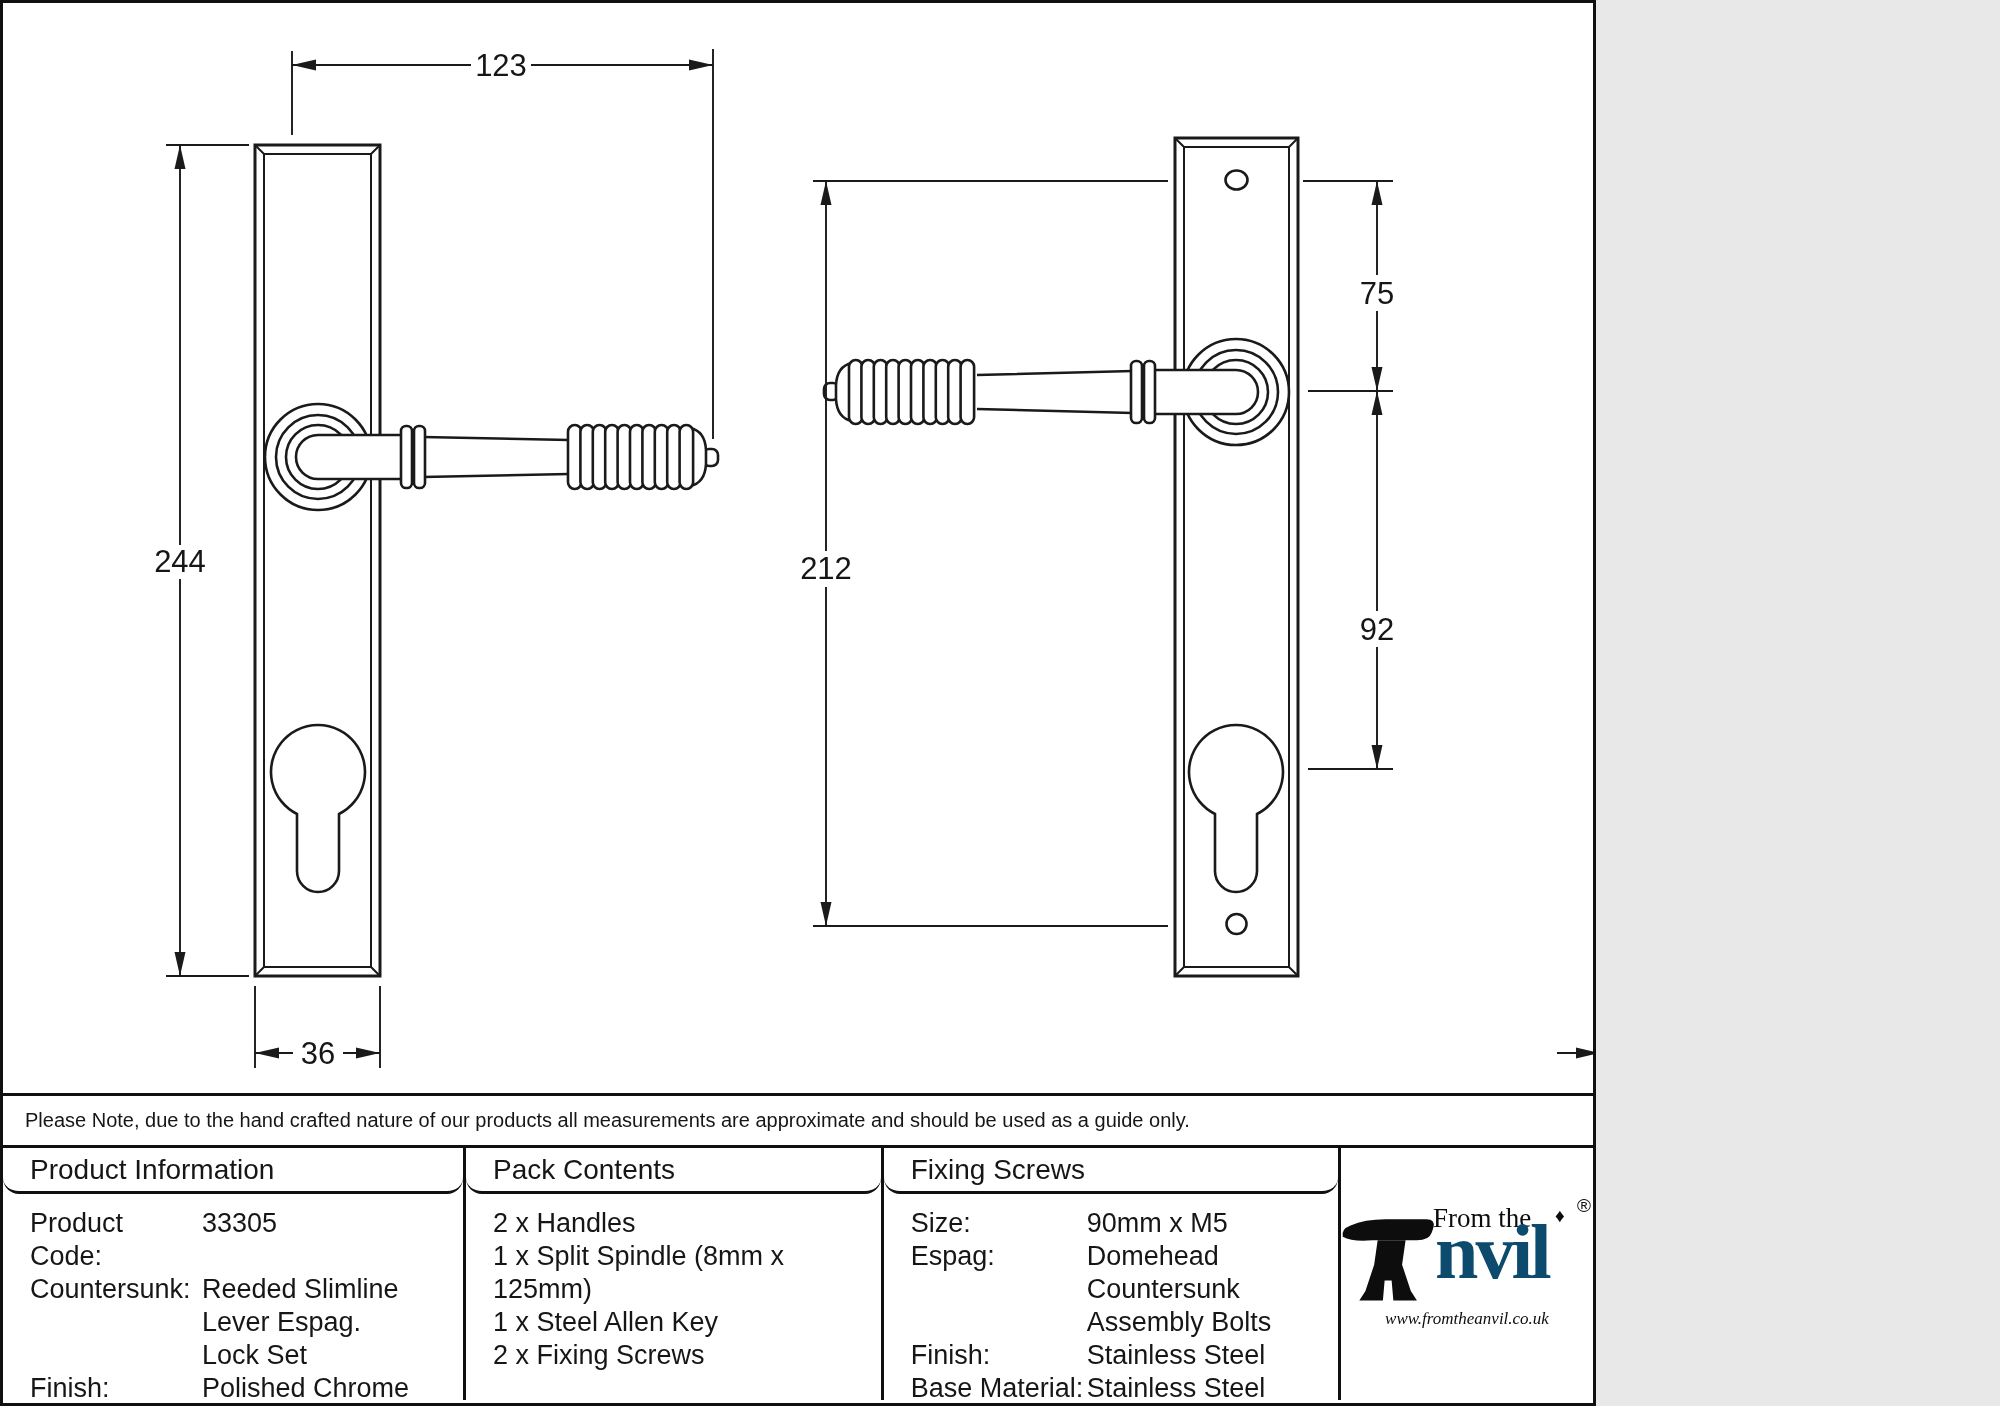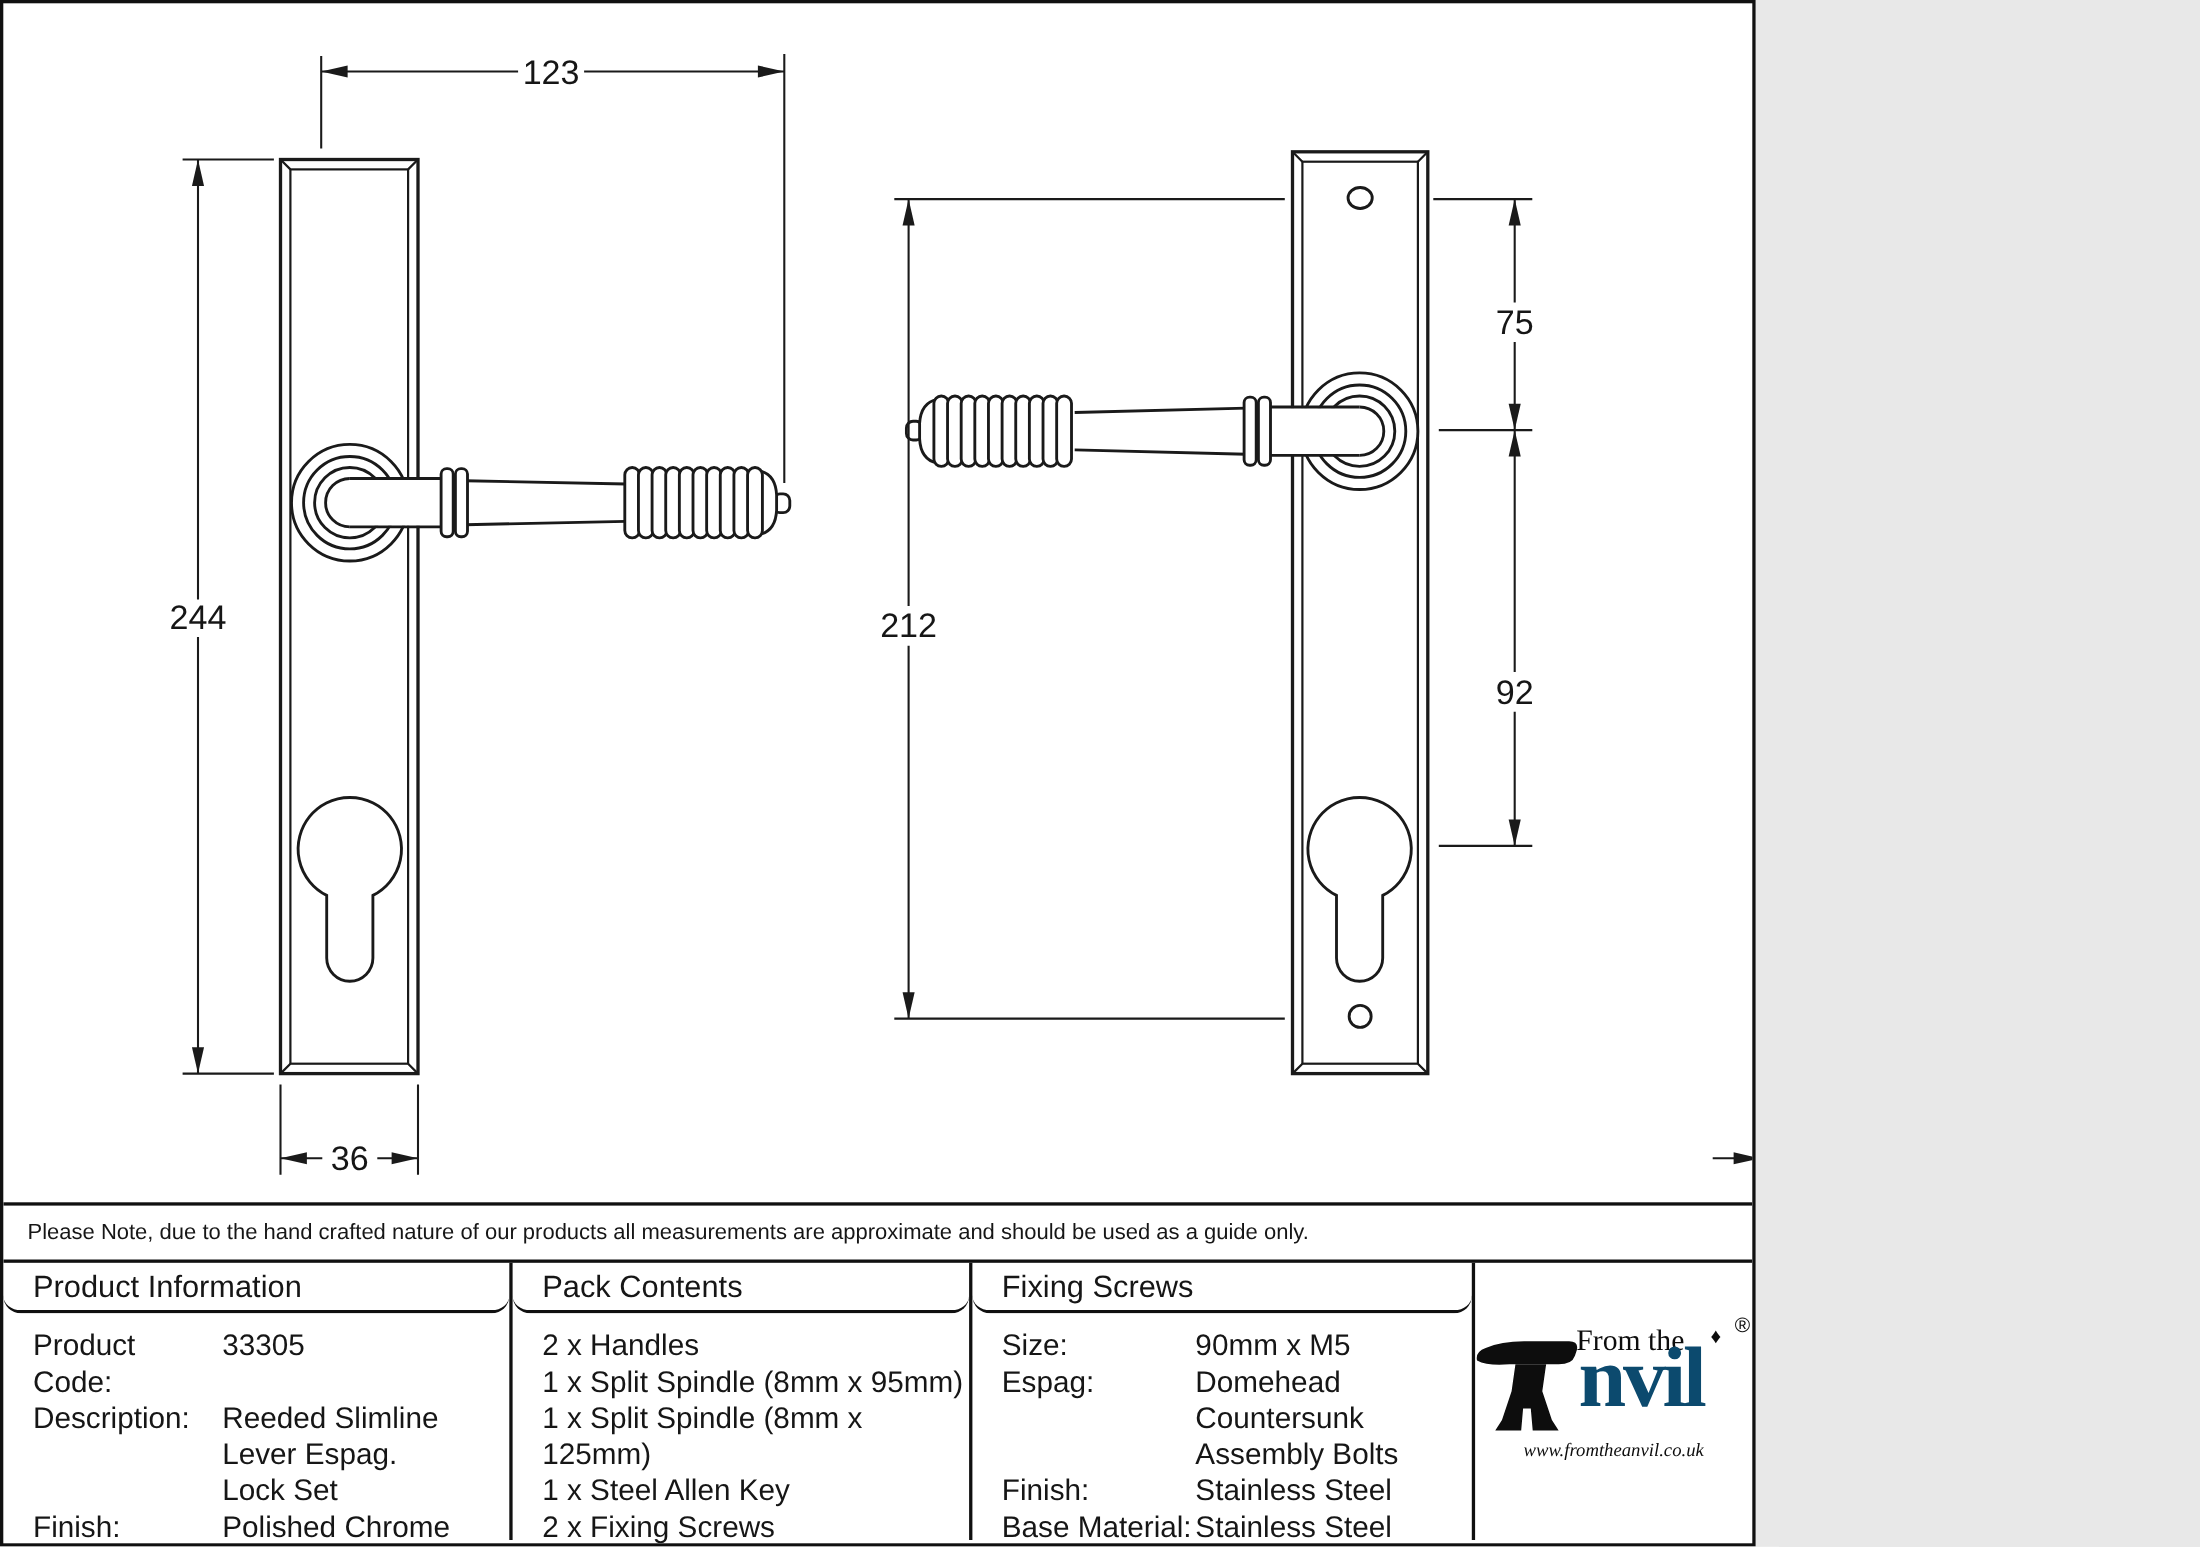--- a/index.html
+++ b/index.html
@@ -216,21 +216,21 @@
   <div class="info-table">
 
     <div class="col col-product">
       <div class="col-header">Product Information</div>
       <div class="col-body">
         <div class="inforow">
           <span class="lbl">Product Code:</span>
           <span>33305</span>
         </div>
         <div class="inforow">
-          <span class="lbl">Description:</span>
+          <span class="lbl">Countersunk:</span>
           <span>Reeded Slimline Lever Espag.</span>
         </div>
         <div class="inforow">
           <span class="lbl"></span>
           <span>Lock Set</span>
         </div>
         <div class="inforow">
           <span class="lbl">Finish:</span>
           <span>Polished Chrome</span>
         </div>
@@ -238,21 +238,20 @@
           <span class="lbl">Base Material:</span>
           <span>Mild Steel</span>
         </div>
       </div>
     </div>
 
     <div class="col col-pack">
       <div class="col-header">Pack Contents</div>
       <div class="col-body">
         <div class="packrow">2 x Handles</div>
-        <div class="packrow">1 x Split Spindle (8mm x 95mm)</div>
         <div class="packrow">1 x Split Spindle (8mm x 125mm)</div>
         <div class="packrow">1 x Steel Allen Key</div>
         <div class="packrow">2 x Fixing Screws</div>
       </div>
     </div>
 
     <div class="col col-fix">
       <div class="col-header">Fixing Screws</div>
       <div class="col-body">
         <div class="inforow">

